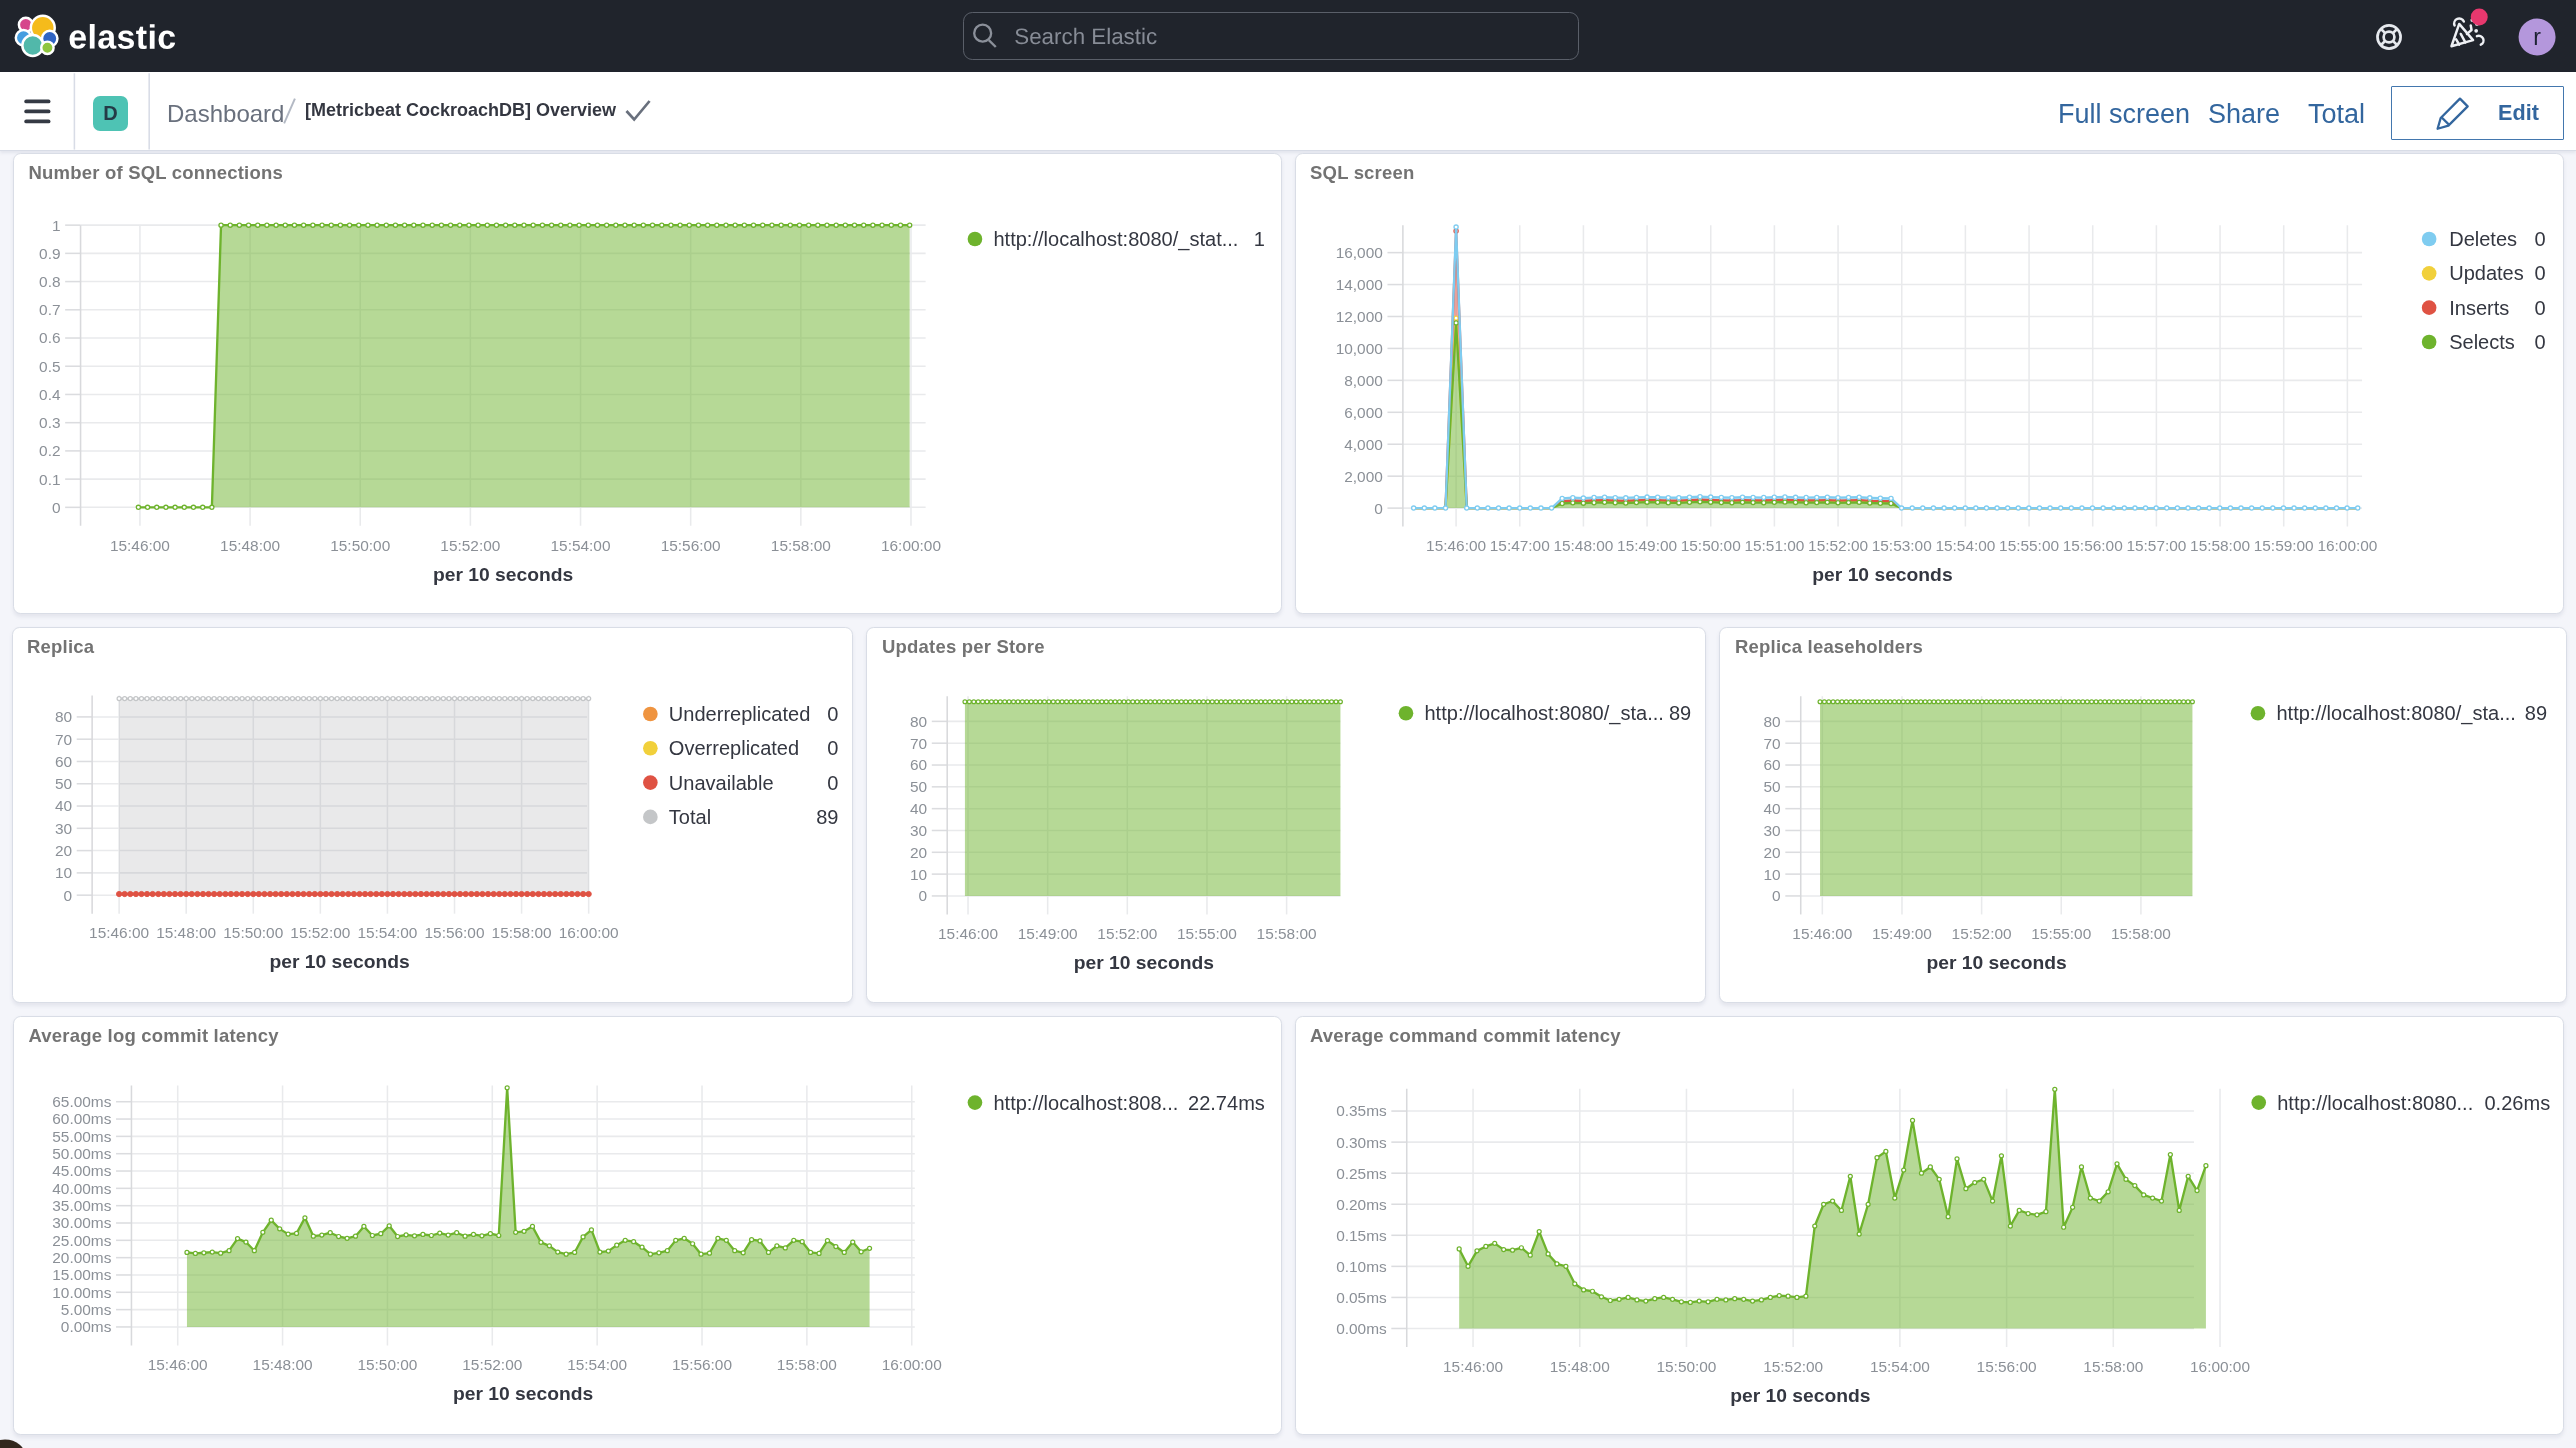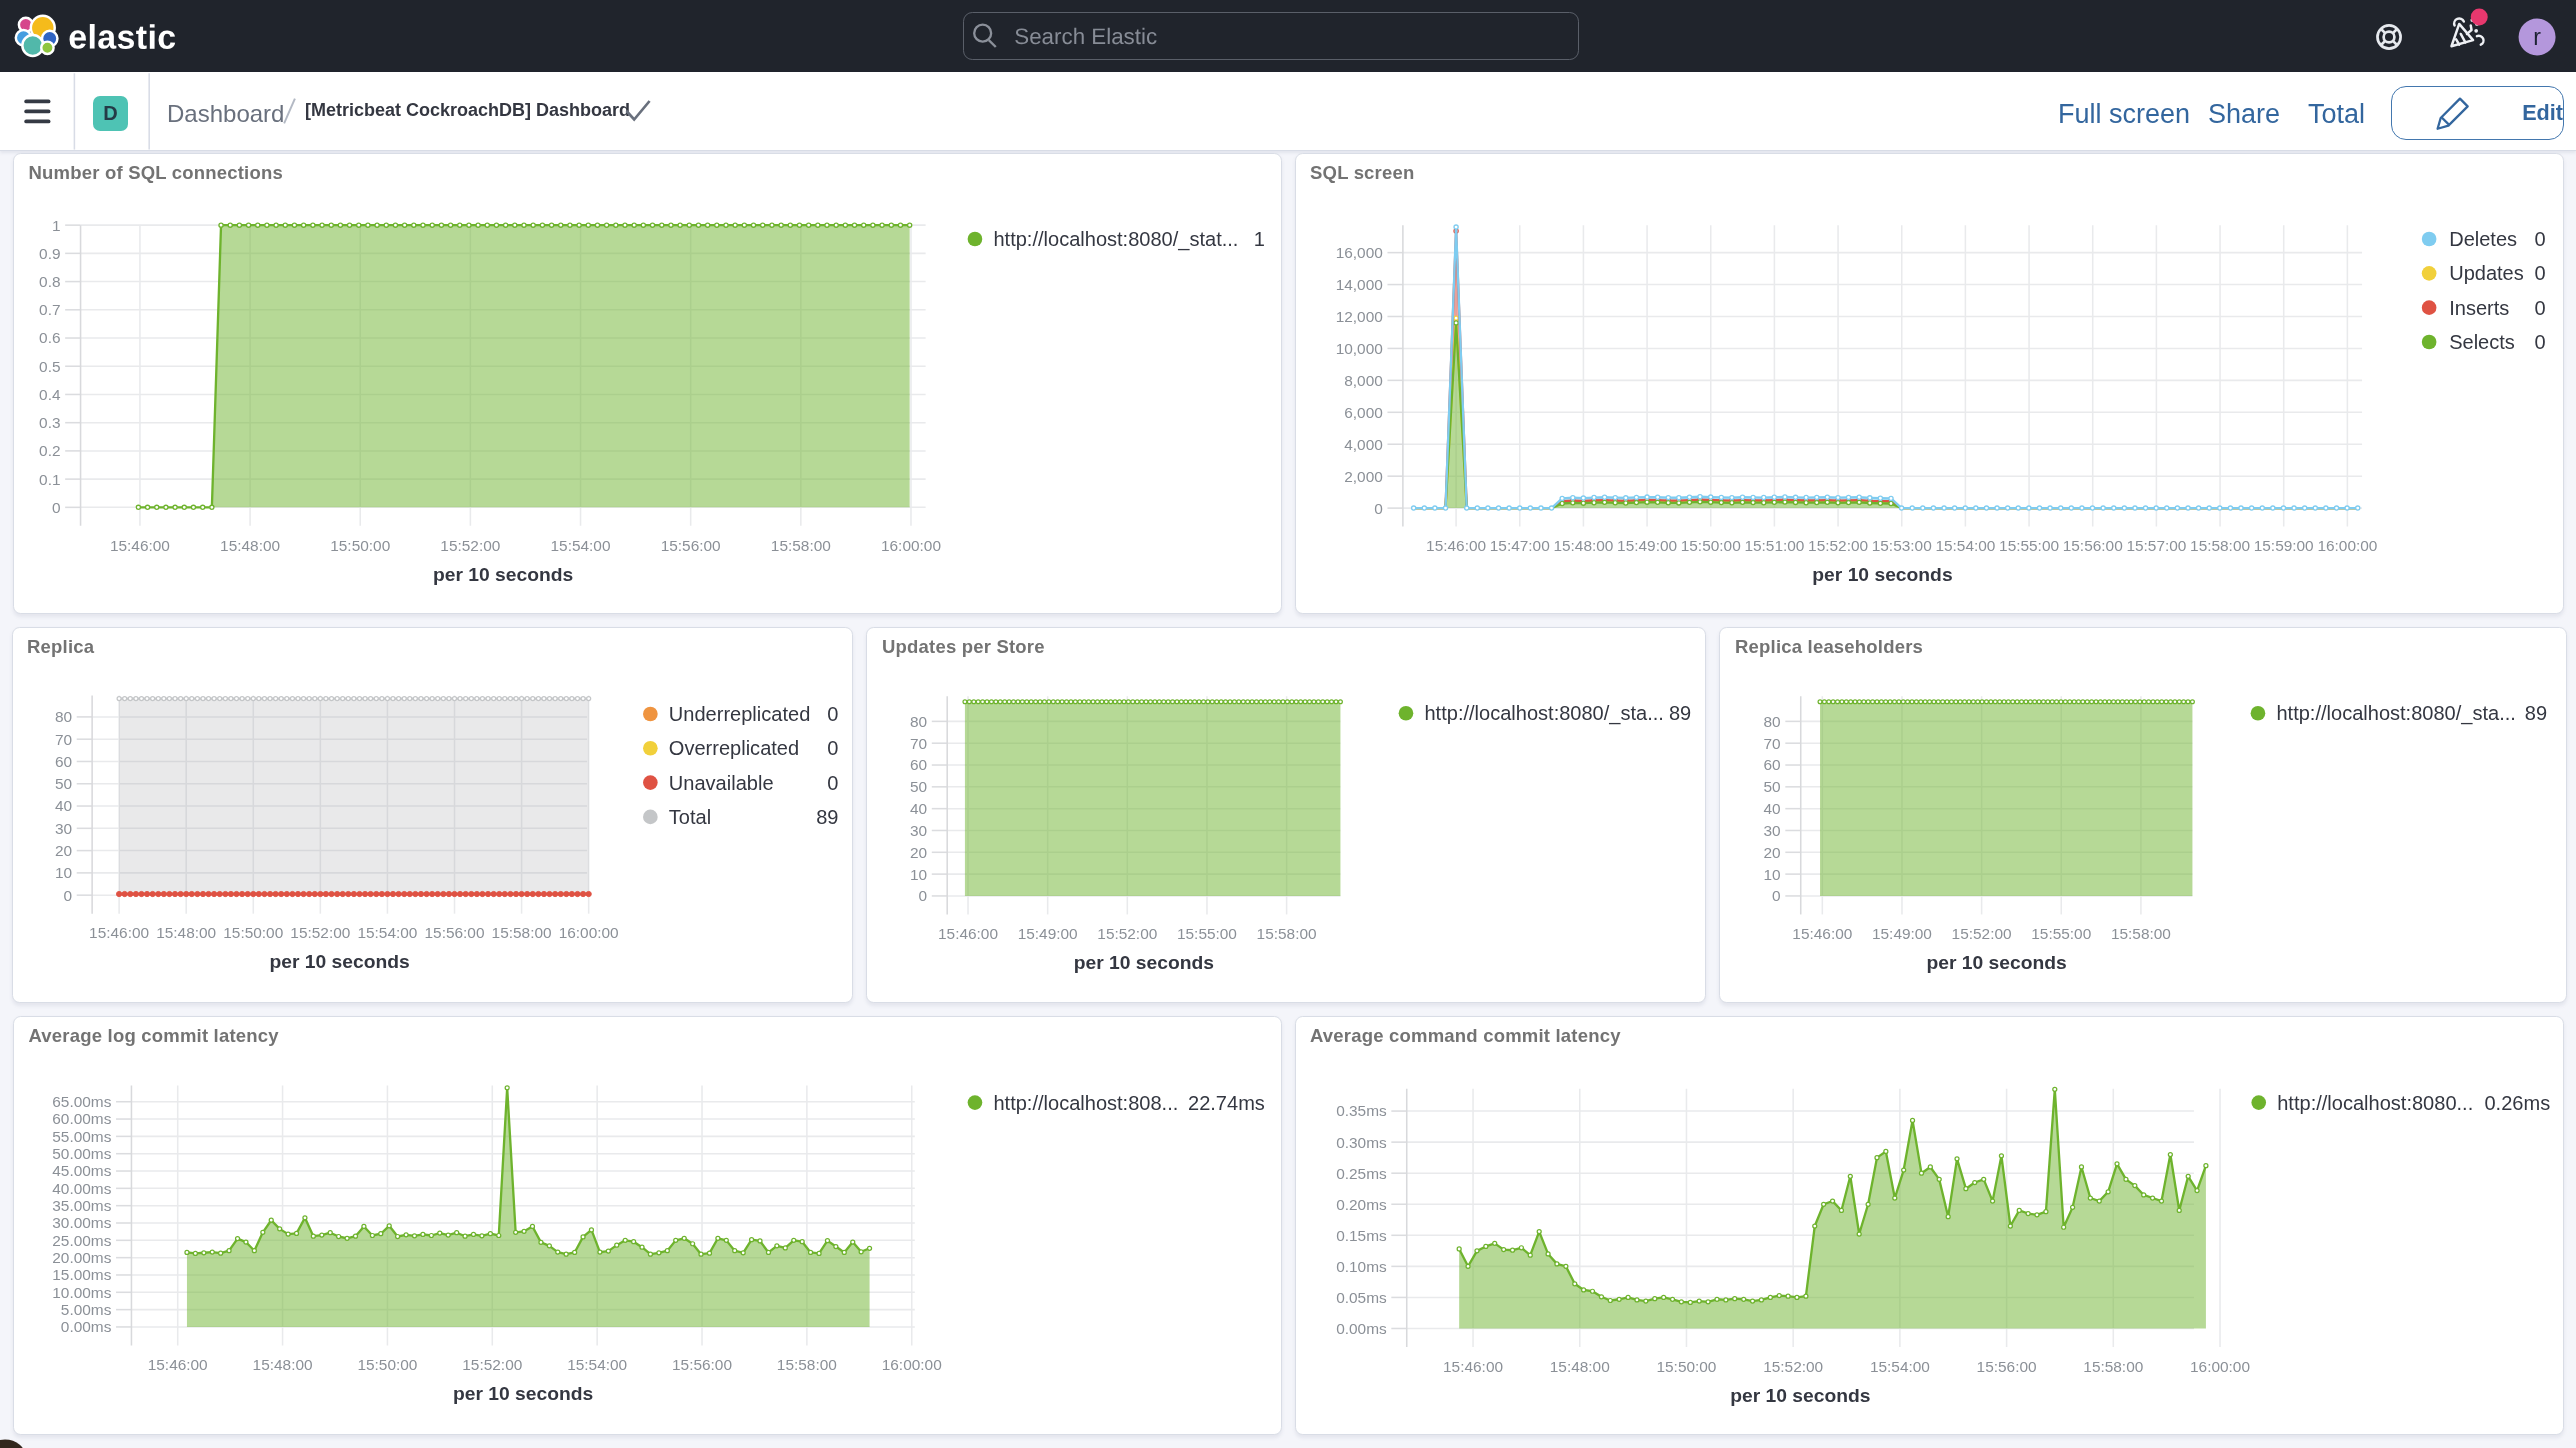--- a/index.html
+++ b/index.html
@@ -6,21 +6,21 @@
 #root{position:absolute;inset:0}
 .abs{position:absolute}
 #hdr{position:absolute;left:0;top:0;width:2576px;height:72px;background:#20242c}
 #nav{position:absolute;left:0;top:72px;width:2576px;height:79px;background:#fff;
  border-bottom:1.5px solid #d8dce6;box-shadow:0 1.5px 3.1px rgba(100,110,140,.12)}
 .panel{position:absolute;background:#fff;border:1.5px solid #d9dde6;border-radius:7.7px;
  box-shadow:0 2.3px 3.9px rgba(90,100,130,.10)}
 .ptitle{position:absolute;font-size:18.5px;font-weight:bold;color:#737373;letter-spacing:0.2px}
 .navlink{position:absolute;top:99px;font-size:27px;color:#33669e}
 #editbtn{position:absolute;left:2391px;top:86px;width:173px;height:54px;border:1.5px solid #4377ae;
- border-radius:15px;color:#33669e;font-size:21.6px;font-weight:bold;text-align:right;padding-left:82px;line-height:51px}
+ border-radius:1px;color:#33669e;font-size:21.6px;font-weight:bold;text-align:center;padding-left:82px;line-height:51px}
 #search{position:absolute;left:963px;top:11.6px;width:616px;height:48px;border:1.5px solid #5a5f69;
  border-radius:9.3px;color:#878c96;font-size:22.4px;line-height:45px;padding-left:51px}
 #crumb1{position:absolute;left:167px;top:100px;font-size:24px;color:#69707d}
 #crumb2{position:absolute;left:305px;top:100px;font-size:18px;font-weight:bold;color:#343741}
 #dbadge{position:absolute;left:93px;top:96px;width:35px;height:35px;background:#4ec3b4;
  border-radius:7px;color:#243b47;font-size:20px;font-weight:bold;text-align:center;line-height:35px}
 </style></head><body>
 <div id="root">
 <div id="hdr"></div>
 <div id="nav"></div>
@@ -35,21 +35,21 @@
 <div class="ptitle" style="left:1310px;top:162px">SQL screen</div>
 <div class="ptitle" style="left:27px;top:636px">Replica</div>
 <div class="ptitle" style="left:882px;top:636px">Updates per Store</div>
 <div class="ptitle" style="left:1735px;top:636px">Replica leaseholders</div>
 <div class="ptitle" style="left:28.5px;top:1025px">Average log commit latency</div>
 <div class="ptitle" style="left:1310px;top:1025px">Average command commit latency</div>
 <div id="search"></div>
 
 <div id="dbadge">D</div>
 <div id="crumb1">Dashboard</div>
-<div id="crumb2">[Metricbeat CockroachDB] Dashboard</div>
+<div id="crumb2">[Metricbeat CockroachDB] Overview</div>
 <div class="navlink" style="left:2058px">Full screen</div>
 <div class="navlink" style="left:2208px">Share</div>
 <div class="navlink" style="left:2308px">Total</div>
 <div id="editbtn">Edit</div>
 <svg class="abs" style="left:0;top:0" width="2576" height="1448" viewBox="0 0 3340 1878" font-family="Liberation Sans, sans-serif">
 
 <g>
 
  <g stroke="#fff" stroke-width="3.2">
   <circle cx="33" cy="32" r="9" fill="#d6468c"></circle>

